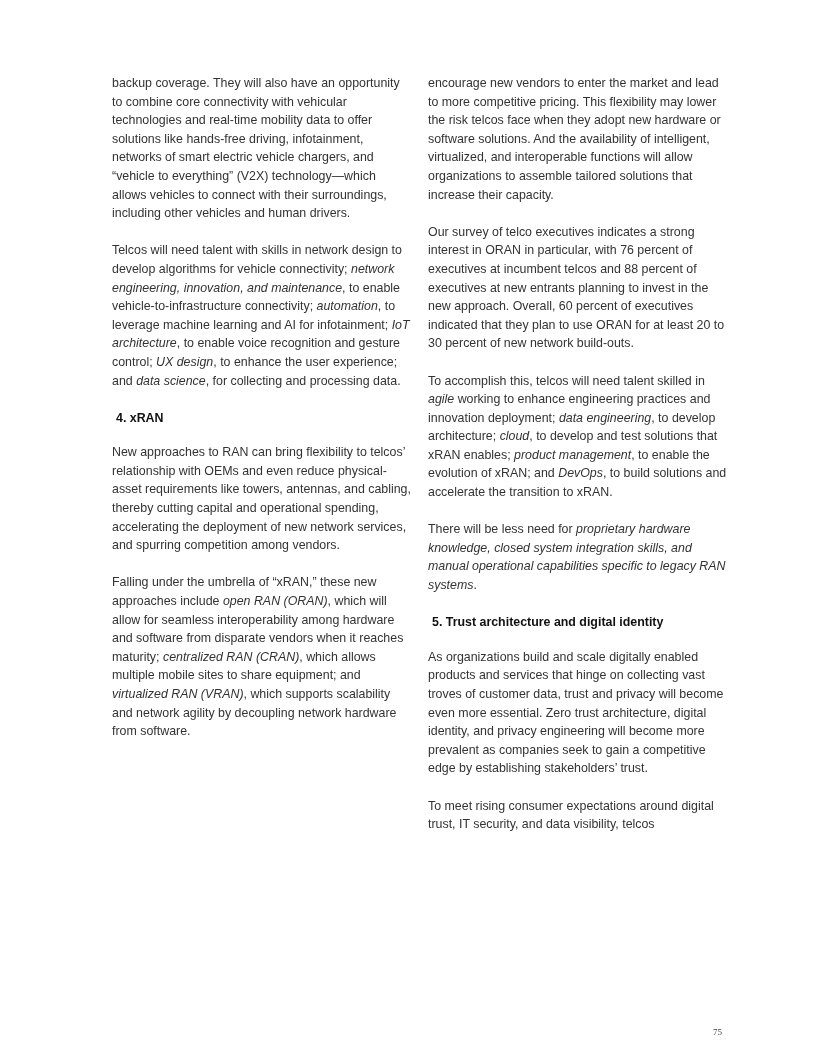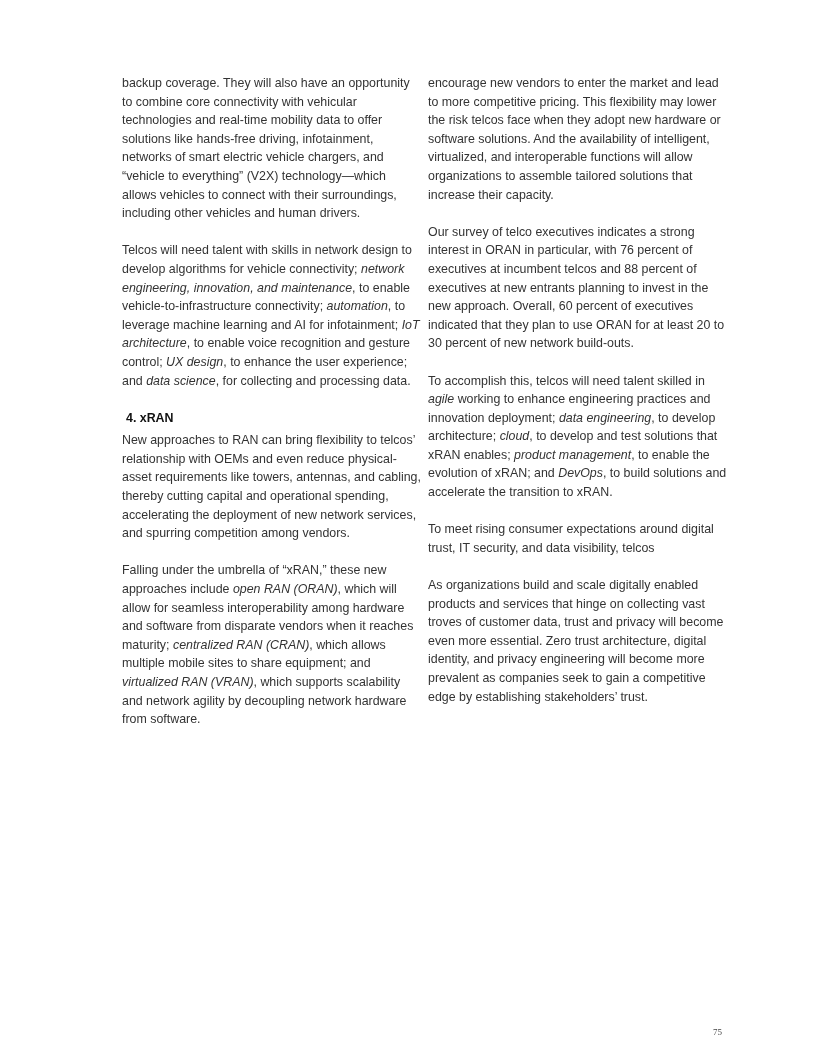--- a/index.html
+++ b/index.html
@@ -1,43 +1,45 @@
 <!DOCTYPE html>
 <html><head>
 <meta charset="utf-8">
 <style>
   html, body { margin: 0; padding: 0; background: #ffffff; }
   body { width: 816px; height: 1056px; position: relative; overflow: hidden;
          font-family: "Liberation Sans", sans-serif; color: #333333; }
   .col { position: absolute; top: 74px; width: 300px; font-size: 12.4px; line-height: 18.6px; }
-  .col-left { left: 122px; }
+  .col-left { left: 112px; }
   .col-right { left: 428px; }
   .para { margin: 0 0 18.6px 0; }
   .heading { font-weight: bold; color: #111111; margin: 4px; }
-  .heading + .para { margin-top: 4px; }
+  .heading + .para { margin-top: 16px; }
   em { font-style: italic; }
   .footer { position: absolute; top: 1027px; left: 0; width: 816px; font-size: 9px; color: #222; }
   .footer-title { position: absolute; right: 124px; font-weight: bold; margin-top: 28px; }
   .footer-page { position: absolute; right: 94px; color: #444; font-weight: normal; font-family: Liberation Serif, serif; }
 </style>
 </head>
 <body>
 
 <div class="col col-left">
   <p class="para"><span>backup coverage. They will also have an opportunity to combine core connectivity with vehicular technologies and real-time mobility data to offer solutions like hands-free driving, infotainment, networks of smart electric vehicle chargers, and “vehicle to everything” (V2X) technology—which allows vehicles to connect with their surroundings, including other vehicles and human drivers.</span></p>
   <p class="para"><span>Telcos will need talent with skills in network design to develop algorithms for vehicle connectivity; </span><em>network engineering, innovation, and maintenance</em><span>, to enable vehicle-to-infrastructure connectivity; </span><em>automation</em><span>, to leverage machine learning and AI for infotainment; </span><em>IoT architecture</em><span>, to enable voice recognition and gesture control; </span><em>UX design</em><span>, to enhance the user experience; and </span><em>data science</em><span>, for collecting and processing data.</span></p>
   <p class="heading">4. xRAN</p>
   <p class="para"><span>New approaches to RAN can bring flexibility to telcos’ relationship with OEMs and even reduce physical-asset requirements like towers, antennas, and cabling, thereby cutting capital and operational spending, accelerating the deployment of new network services, and spurring competition among vendors.</span></p>
   <p class="para"><span>Falling under the umbrella of “xRAN,” these new approaches include </span><em>open RAN (ORAN)</em><span>, which will allow for seamless interoperability among hardware and software from disparate vendors when it reaches maturity; </span><em>centralized RAN (CRAN)</em><span>, which allows multiple mobile sites to share equipment; and </span><em>virtualized RAN (VRAN)</em><span>, which supports scalability and network agility by decoupling network hardware from software.</span></p>
 </div>
 
 <div class="col col-right">
   <p class="para"><span>encourage new vendors to enter the market and lead to more competitive pricing. This flexibility may lower the risk telcos face when they adopt new hardware or software solutions. And the availability of intelligent, virtualized, and interoperable functions will allow organizations to assemble tailored solutions that increase their capacity.</span></p>
   <p class="para"><span>Our survey of telco executives indicates a strong interest in ORAN in particular, with 76 percent of executives at incumbent telcos and 88 percent of executives at new entrants planning to invest in the new approach. Overall, 60 percent of executives indicated that they plan to use ORAN for at least 20 to 30 percent of new network build-outs.</span></p>
   <p class="para"><span>To accomplish this, telcos will need talent skilled in </span><em>agile</em><span> working to enhance engineering practices and innovation deployment; </span><em>data engineering</em><span>, to develop architecture; </span><em>cloud</em><span>, to develop and test solutions that xRAN enables; </span><em>product management</em><span>, to enable the evolution of xRAN; and </span><em>DevOps</em><span>, to build solutions and accelerate the transition to xRAN.</span></p>
+  <p class="para"><span>There will be less need for </span><em>proprietary hardware knowledge, closed system integration skills, and manual operational capabilities specific to legacy RAN systems</em><span>.</span></p>
+  <p class="heading">5. Trust architecture and digital identity</p>
+  <p class="para"><span>As organizations build and scale digitally enabled products and services that hinge on collecting vast troves of customer data, trust and privacy will become even more essential. Zero trust architecture, digital identity, and privacy engineering will become more prevalent as companies seek to gain a competitive edge by establishing stakeholders’ trust.</span></p>
   <p class="para"><span>To meet rising consumer expectations around digital trust, IT security, and data visibility, telcos</span></p>
-  <p class="para"><span>As organizations build and scale digitally enabled products and services that hinge on collecting vast troves of customer data, trust and privacy will become even more essential. Zero trust architecture, digital identity, and privacy engineering will become more prevalent as companies seek to gain a competitive edge by establishing stakeholders’ trust.</span></p>
 </div>
 
 <div class="footer">
   <span class="footer-title">Tech talent in transition: Seven technology trends reshaping telcos</span>
   <span class="footer-page">75</span>
 </div>
 
 </body></html>

